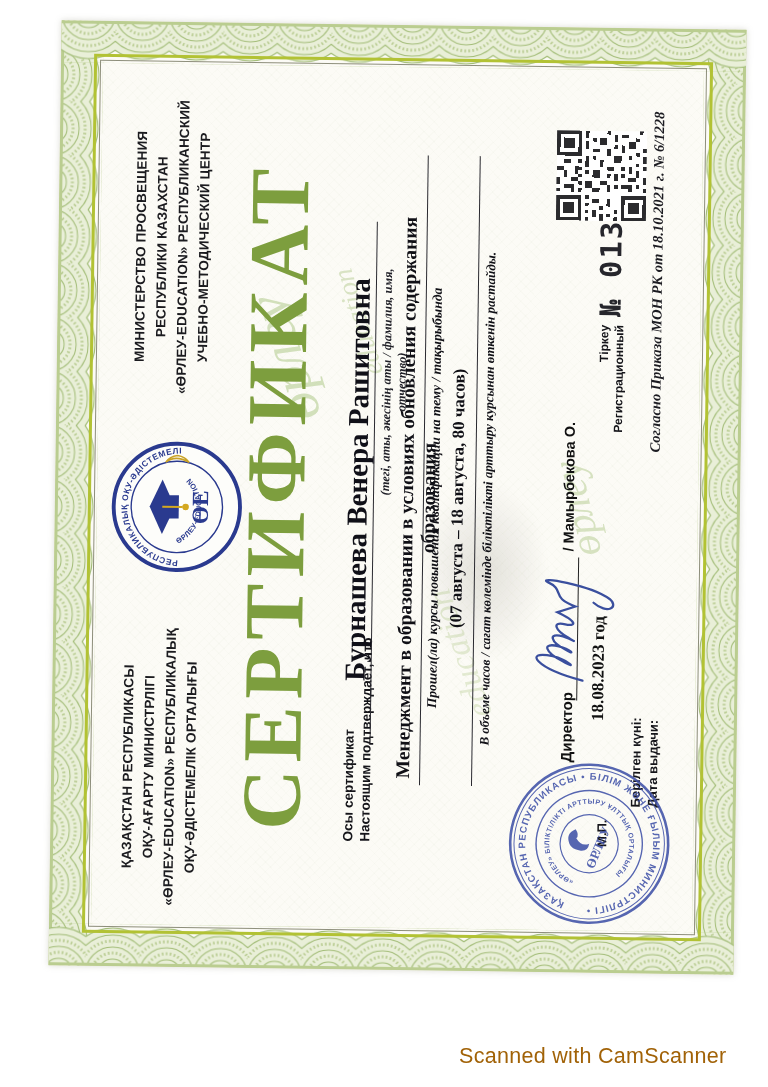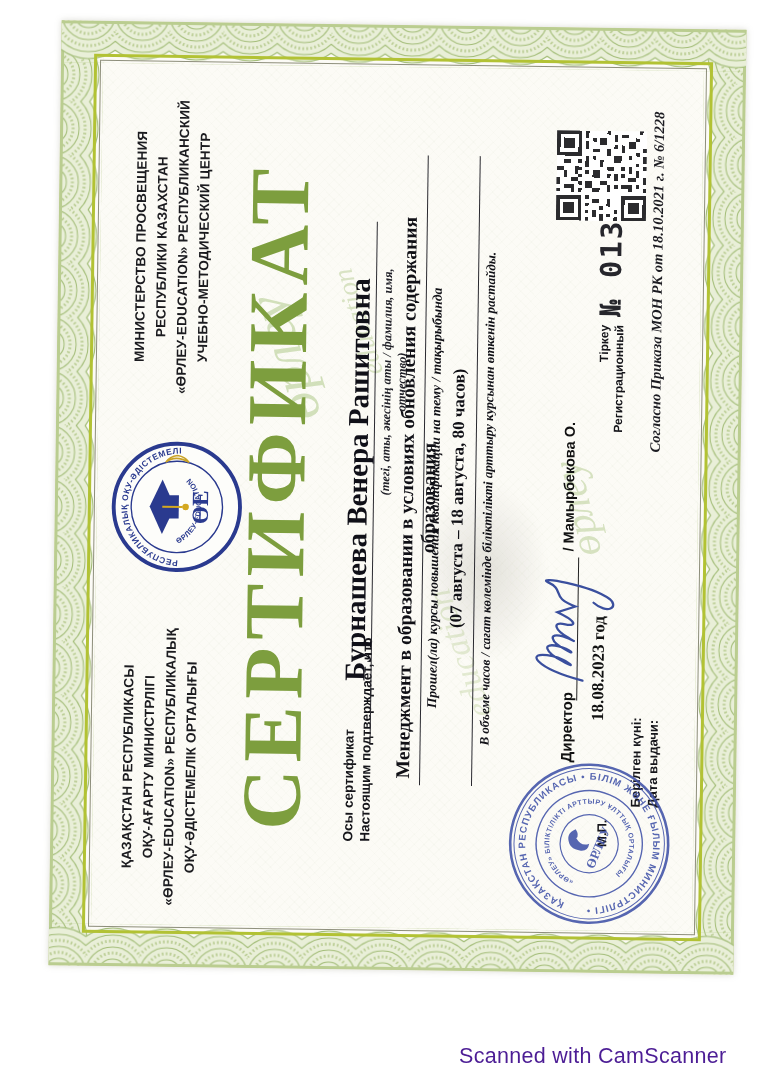--- a/index.html
+++ b/index.html
@@ -79,21 +79,21 @@
   .stamp { position:absolute; left:44px; top:454px; width:170px; height:170px; opacity:.88; }
   .watermark {
     position:absolute; font-family:"Liberation Serif", serif; font-style:italic;
     color:rgba(160,190,115,.45); white-space:nowrap; pointer-events:none;
   }
   .w1 { left:545px; top:195px; font-size:56px; transform:rotate(-18deg); }
   .w2 { left:592px; top:285px; font-size:28px; transform:rotate(-18deg); color:rgba(160,190,115,.38);}
   .w3 { left:415px; top:498px; font-size:42px; transform:rotate(-14deg); color:rgba(160,190,115,.40);}
   .w4 { left:250px; top:388px; font-size:34px; transform:rotate(-20deg); color:rgba(160,190,115,.28);}
   .camscanner {
-    position:absolute; left:459px; top:1044px; font-size:21.5px; color:#4c1d95; letter-spacing:.3px;
+    position:absolute; left:459px; top:1044px; font-size:21.5px; color:#a16207; letter-spacing:.3px;
   }
 </style>
 </head>
 <body>
 
 <div class="scan-page">
 
   <div class="cert-wrap">
     <div class="cert">
 

